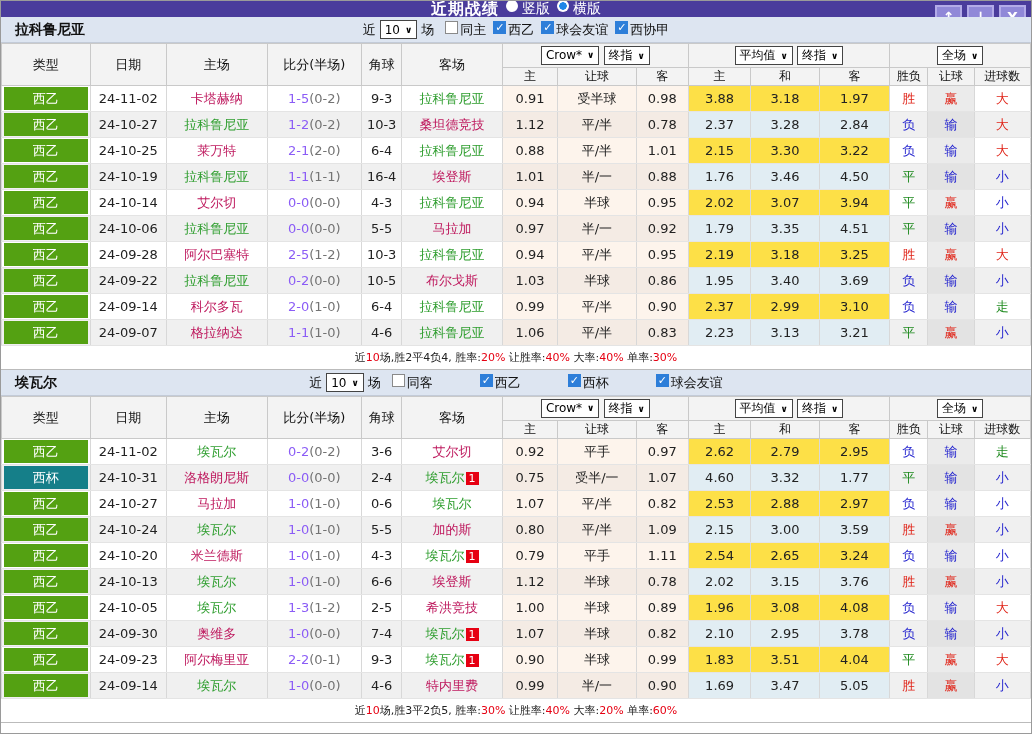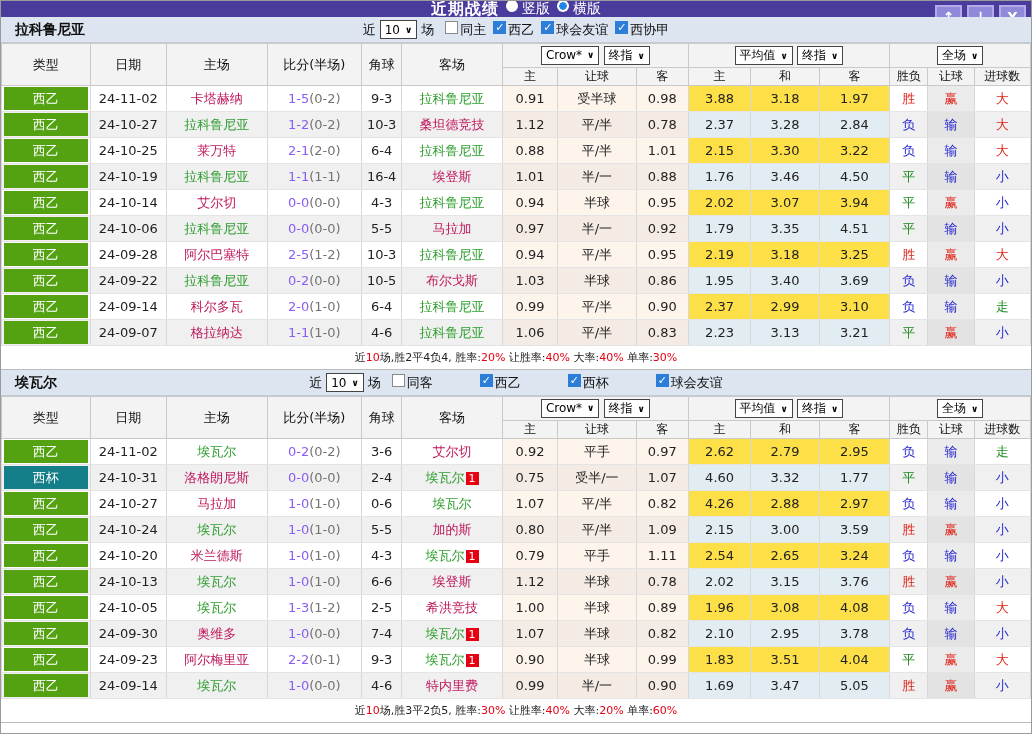--- a/index.html
+++ b/index.html
@@ -509,21 +509,21 @@
             <div class="lg">西乙</div>
           </td>
           <td>24-10-27</td>
           <td><span class="team">马拉加</span></td>
           <td><span class="score">1-0</span><span class="half">(1-0)</span></td>
           <td>0-6</td>
           <td><span class="team hl">埃瓦尔</span></td>
           <td class="co">1.07</td>
           <td class="co">平/半</td>
           <td class="co">0.82</td>
-          <td class="cv">4.26</td>
+          <td class="cv">2.53</td>
           <td class="cv">2.88</td>
           <td class="cv">2.97</td>
           <td class="r-blue">负</td>
           <td class="cl r-blue">输</td>
           <td class="r-blue">小</td>
         </tr>
         <tr>
           <td class="type">
             <div class="lg">西乙</div>
           </td>

